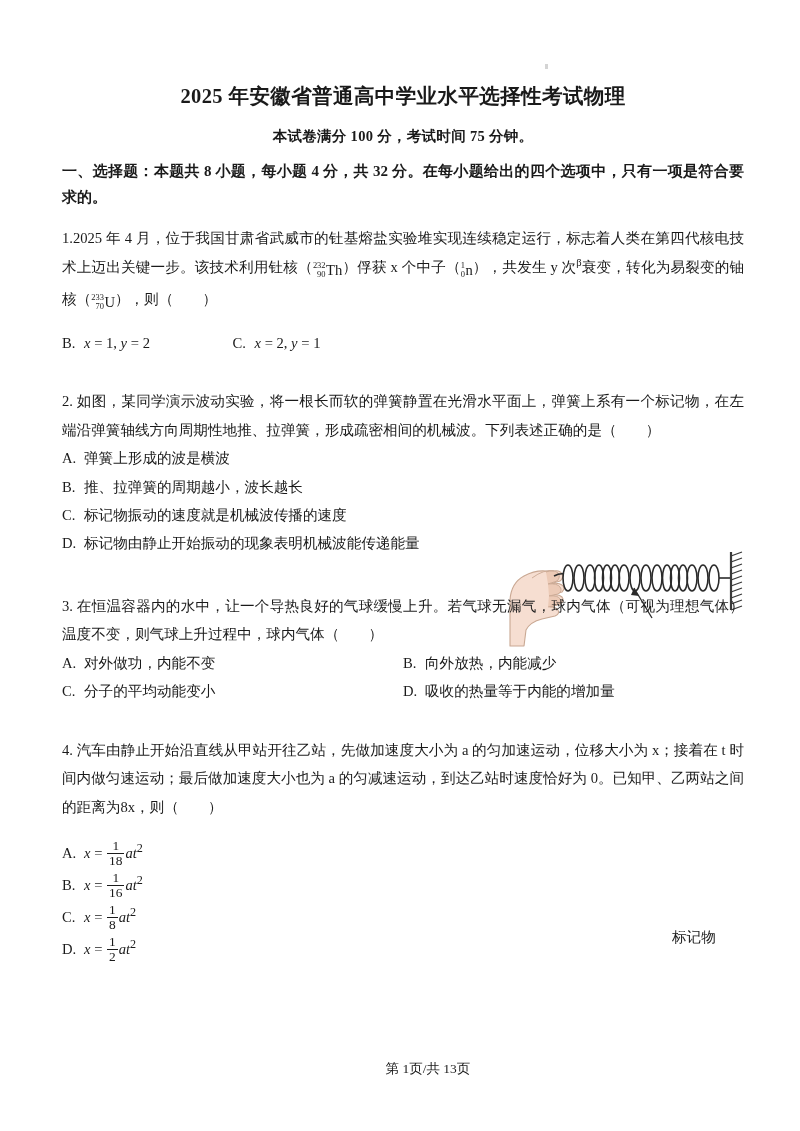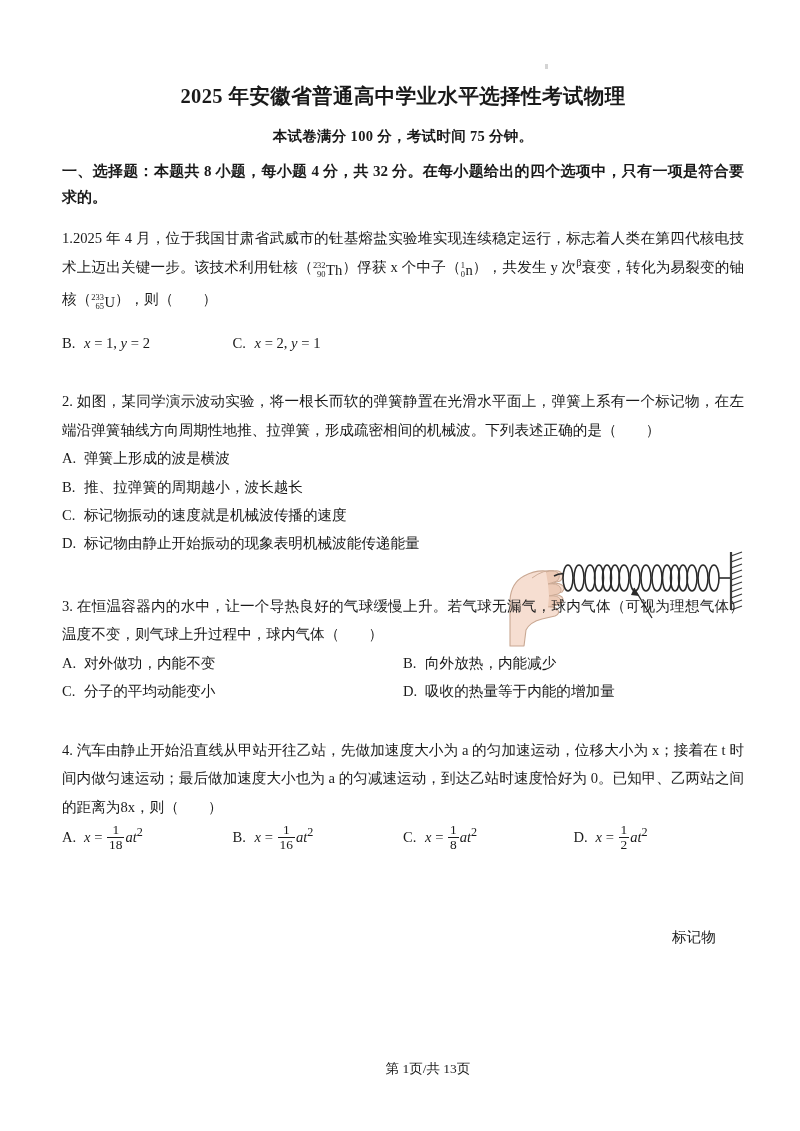--- a/index.html
+++ b/index.html
@@ -187,21 +187,21 @@
     <div class="question" style="margin-top:14px;">
       <div class="q-stem">
         <span class="q-num">1.</span><span>2025 年 4 月，位于我国甘肃省武威市的钍基熔盐实验堆实现连续稳定运行，标志着人类在第四代核电技术上迈出关键一步。该技术利用钍核（</span><span class="nuclide"><span class="idx">
               <span>232</span>
               <span>90</span>
             </span><span class="sym">Th</span></span><span>）俘获 x 个中子（</span><span class="nuclide"><span class="idx">
               <span>1</span>
               <span>0</span>
             </span><span class="sym">n</span></span><span>），共发生 y 次</span><sup class="beta">β</sup><span>衰变，转化为易裂变的铀核（</span><span class="nuclide"><span class="idx">
               <span>233</span>
-              <span>65</span>
+              <span>70</span>
             </span><span class="sym">U</span></span><span>），则（　　）</span>
       </div>
       <div class="opt-inline" style="margin-top:12px;">
         <span class="opt"><span class="opt-label">B.</span><span class="mvar">x</span> = <span>1</span>, <span class="mvar">y</span> = <span>2</span></span>
         <span class="opt"><span class="opt-label">C.</span><span class="mvar">x</span> = <span>2</span>, <span class="mvar">y</span> = <span>1</span></span>
       </div>
     </div>
 
     <div class="question" style="margin-top:30px;">
 
@@ -287,21 +287,21 @@
         <span class="opt"><span class="opt-label">C.</span><span>分子的平均动能变小</span></span>
         <span class="opt"><span class="opt-label">D.</span><span>吸收的热量等于内能的增加量</span></span>
       </div>
     </div>
 
     <div class="question" style="margin-top:30px;">
       <div class="q-stem">
         <span class="q-num">4.</span>
         <span>汽车由静止开始沿直线从甲站开往乙站，先做加速度大小为 a 的匀加速运动，位移大小为 x；接着在 t 时间内做匀速运动；最后做加速度大小也为 a 的匀减速运动，到达乙站时速度恰好为 0。已知甲、乙两站之间的距离为8x，则（　　）</span>
       </div>
-      <div class="opt-inline" style="">
+      <div class="opt-inline" style="margin-top:16px;flex-direction:column;">
         <span class="opt"><span class="opt-label">A.</span><span class="mvar">x</span> <span>=</span> <span class="frac">
               <span class="num">1</span>
               <span class="den">18</span>
             </span><span class="mvar">at</span><sup>2</sup></span>
         <span class="opt"><span class="opt-label">B.</span><span class="mvar">x</span> <span>=</span> <span class="frac">
               <span class="num">1</span>
               <span class="den">16</span>
             </span><span class="mvar">at</span><sup>2</sup></span>
         <span class="opt"><span class="opt-label">C.</span><span class="mvar">x</span> <span>=</span> <span class="frac">
               <span class="num">1</span>

